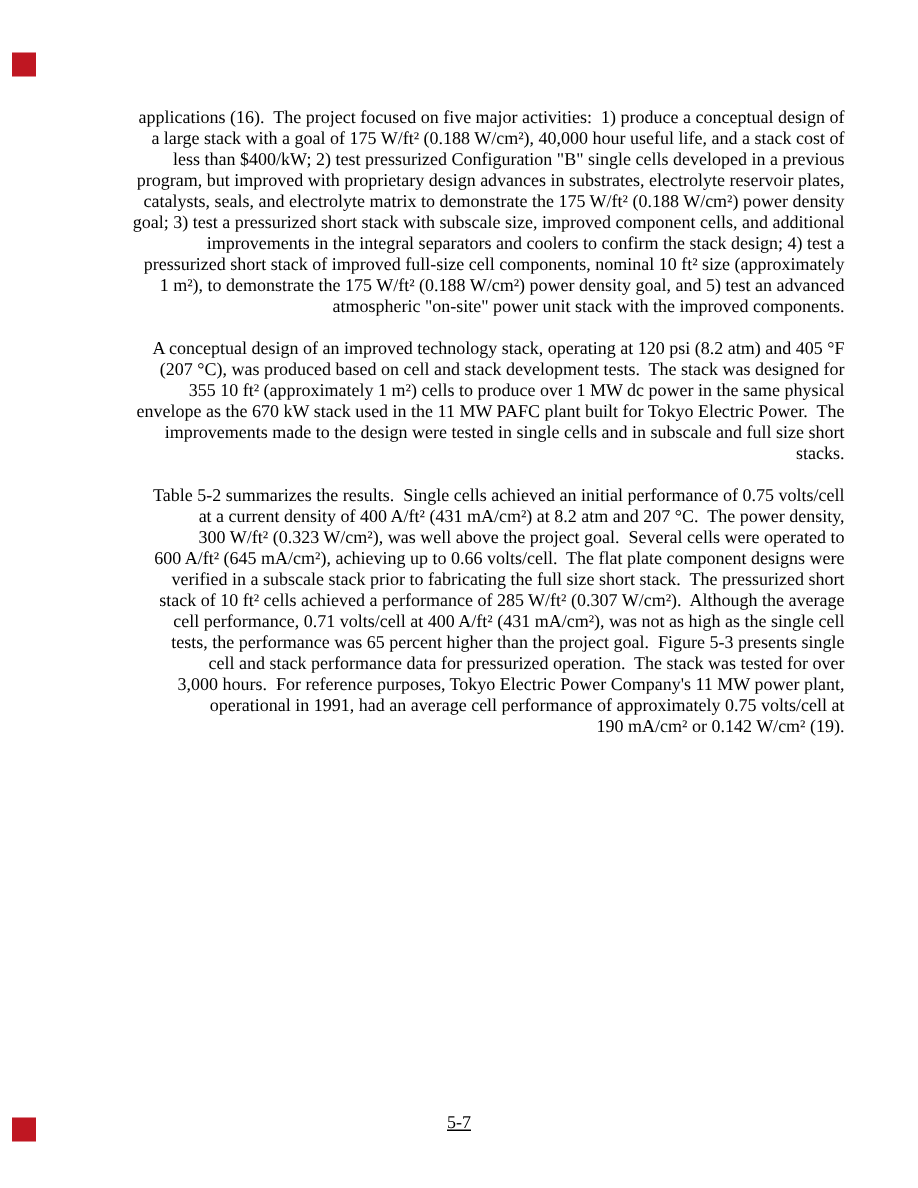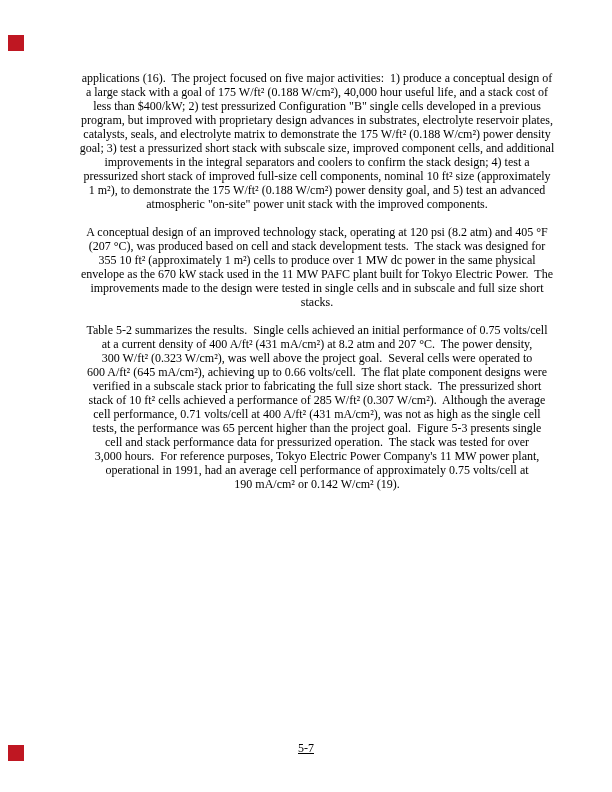--- a/index.html
+++ b/index.html
@@ -41,21 +41,21 @@
     position: absolute;
     left: 71px;
     top: 71px;
     width: 492px;
   }
   .para {
     margin: 0 0 14px 0;
     font-size: 12px;
     line-height: 14px;
     white-space: pre-wrap;
-    text-align: center;
+    text-align: right;
   }
   .footer {
     position: absolute;
     left: 0;
     top: 741px;
     width: 612px;
     text-align: center;
     font-size: 12px;
     line-height: 14px;
     text-decoration: underline;

